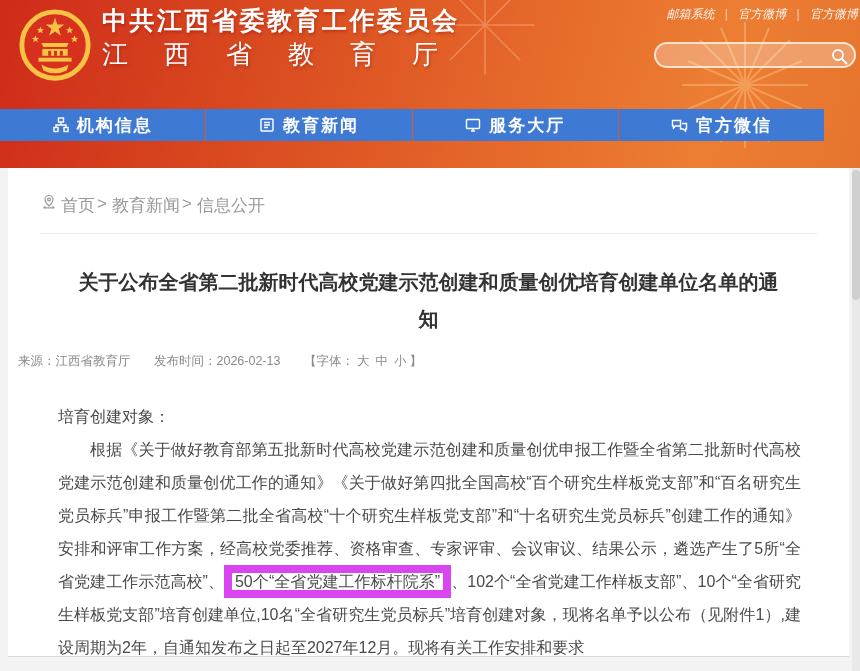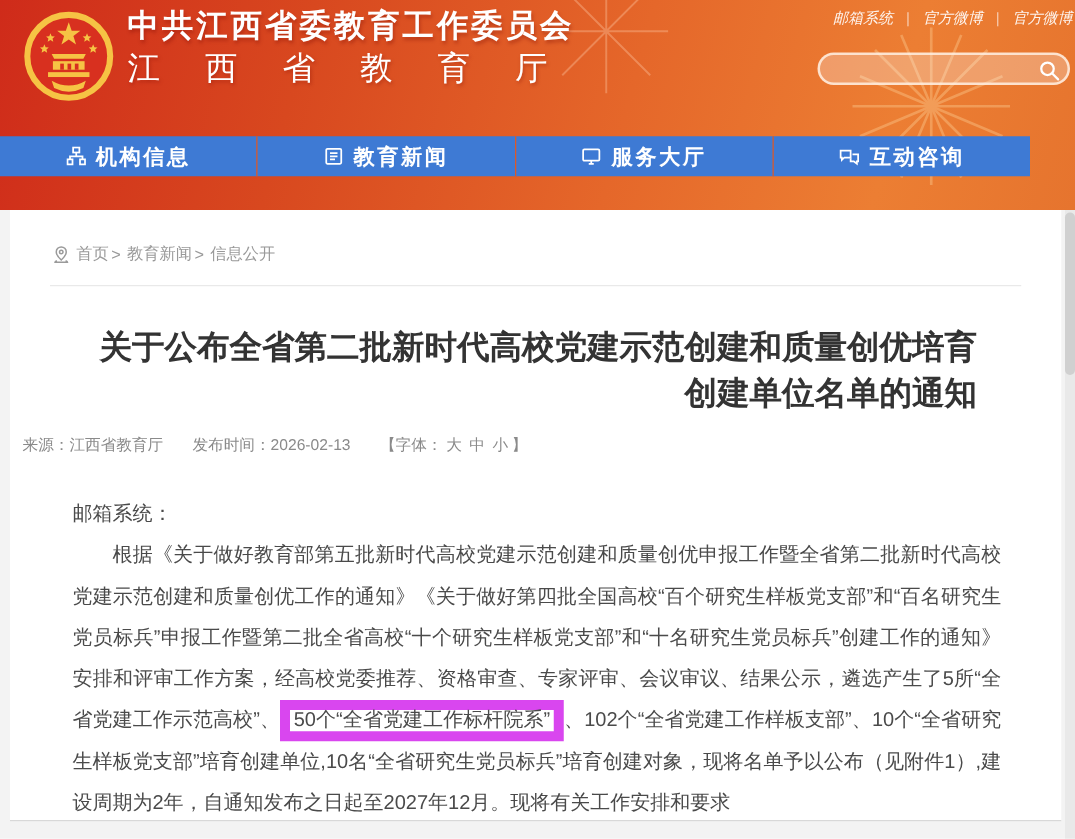--- a/index.html
+++ b/index.html
@@ -26,25 +26,25 @@
   
   .nav { position:absolute; top:109px; left:0; width:824px; height:32px; background:#3e7ad4; display:flex; }
   .nav-item { flex:1; display:flex; align-items:center; justify-content:center; gap:8px; color:#fff;
     font-size:17px; font-weight:bold; letter-spacing:2px; border-right:1px solid #de5826; cursor:pointer; }
   .nav-item:last-child { border-right:none; }
   .nav-item svg { flex:none; }
 
   
   .card { position:absolute; top:168px; left:8px; width:841px; height:489px; background:#fff;
     border-bottom:1px solid #d8d8d8; overflow:hidden; }
-  .breadcrumb { padding:26px 0 0 34px; display:flex; align-items:center; color:#999; font-size:13px; }
+  .breadcrumb { padding:26px 0 0 34px; display:flex; color:#999; font-size:17px; }
   .breadcrumb .bi { cursor:pointer; margin-left:5px; }
   .breadcrumb .sep { color:#999; margin-left:2px; }
   .divider { margin:16px 32px 0 32px; border-top:1px solid #e9e9e9; }
-  .title { margin:30px auto 0; width:706px; text-align:right; font-size:26px; font-weight:bold;
+  .title { margin:30px auto 0; width:706px; text-align:center; font-size:20px; font-weight:bold;
     color:#333; line-height:37px; }
   .meta { margin-top:15px; text-align:left; color:#8a8a8a; font-size:12.5px; }
   .meta .seg { margin:0 10px; }
   .meta .fs { cursor:pointer; margin:0 3px; }
   .article-body { margin:30px 48px 0 50px; font-size:16px; color:#4a4a4a; line-height:33px; text-align:justify; }
   .article-body .para { text-indent:2em; }
   .hl { border:8px solid #d946ef; padding:0 3px; }
 
   
   .scrollbar { position:absolute; top:168px; right:0; width:8px; height:503px; background:#e9e9e9; }
@@ -134,21 +134,21 @@
       </svg>
       <span>服务大厅</span>
     </div>
     <div class="nav-item">
       <svg width="17" height="16" viewBox="0 0 17 16">
         <g stroke="#fff" stroke-width="1.4" fill="none">
           <path d="M1.5 3.5h8v5.5h-5L2.5 11V9h-1z"></path>
           <path d="M11 6.5h4.5V12h-1v2l-2.5-2H9.5V9.5"></path>
         </g>
       </svg>
-      <span>互动咨询</span>
+      <span>官方微信</span>
     </div>
   </div>
 </div>
 
 <div class="card">
 
   <div class="breadcrumb">
     <svg width="14" height="15" viewBox="0 0 14 15">
       <g stroke="#9a9a9a" stroke-width="1.2" fill="none">
         <path d="M7 1.5c2.2 0 4 1.8 4 4 0 2.8-4 6.5-4 6.5S3 8.3 3 5.5c0-2.2 1.8-4 4-4z"></path>
@@ -167,20 +167,20 @@
 
   <h1 class="title">关于公布全省第二批新时代高校党建示范创建和质量创优培育创建单位名单的通知</h1>
 
   <div class="meta">
     <span class="seg">来源：江西省教育厅</span>
     <span class="seg">发布时间：2026-02-13</span>
     <span class="seg"><span>【字体：</span><span class="fs">大</span><span class="fs">中</span><span class="fs">小</span><span>】</span></span>
   </div>
 
   <div class="article-body">
-    <p class="salutation">邮箱系统：</p>
+    <p class="salutation">培育创建对象：</p>
     <p class="para"><span>根据《关于做好教育部第五批新时代高校党建示范创建和质量创优申报工作暨全省第二批新时代高校党建示范创建和质量创优工作的通知》《关于做好第四批全国高校“百个研究生样板党支部”和“百名研究生党员标兵”申报工作暨第二批全省高校“十个研究生样板党支部”和“十名研究生党员标兵”创建工作的通知》安排和评审工作方案，经高校党委推荐、资格审查、专家评审、会议审议、结果公示，遴选产生了5所“全省党建工作示范高校”、</span><span class="hl">50个“全省党建工作标杆院系”</span><span>、102个“全省党建工作样板支部”、10个“全省研究生样板党支部”培育创建单位,10名“全省研究生党员标兵”培育创建对象，现将名单予以公布（见附件1）,建设周期为2年，自通知发布之日起至2027年12月。现将有关工作安排和要求</span></p>
   </div>
 </div>
 
 <div class="scrollbar">
   <div class="scroll-thumb"></div>
 </div>
 
 </body></html>

